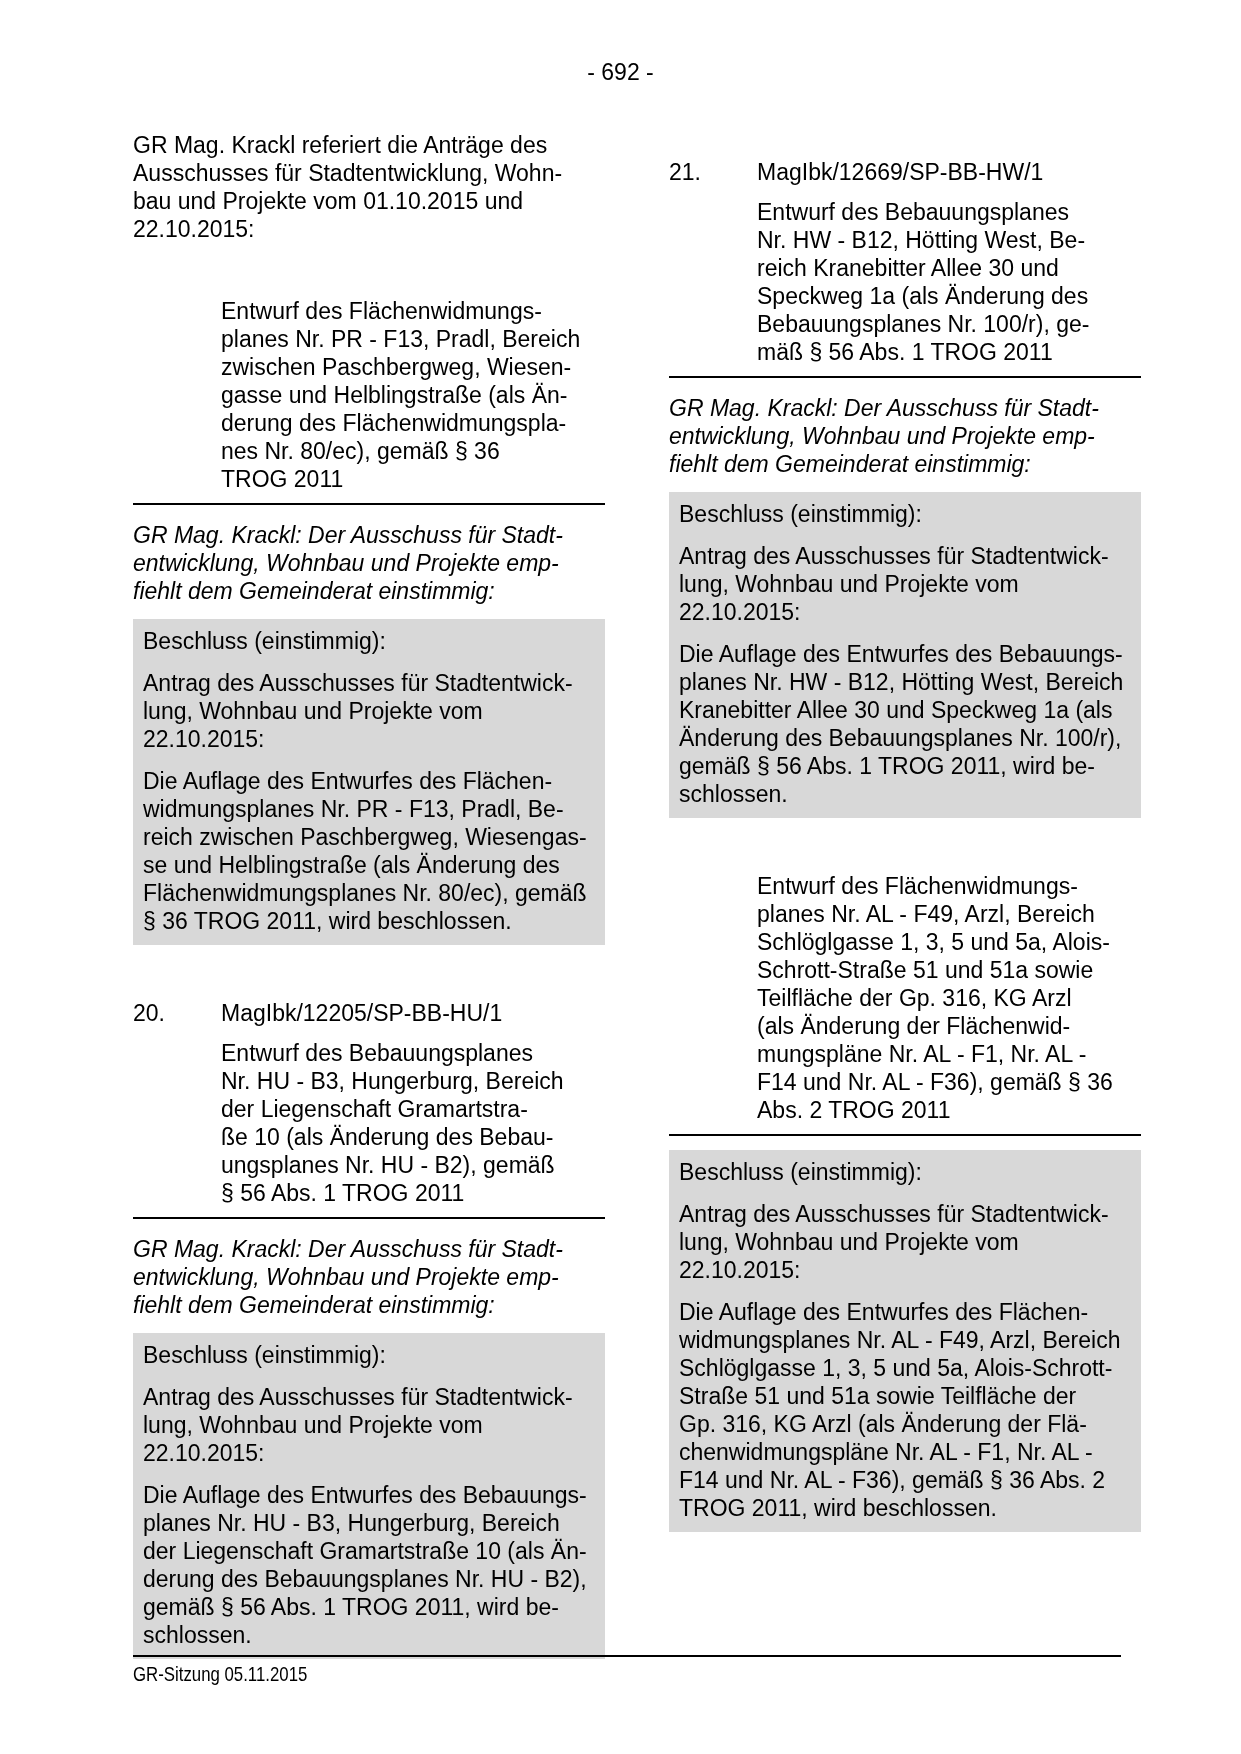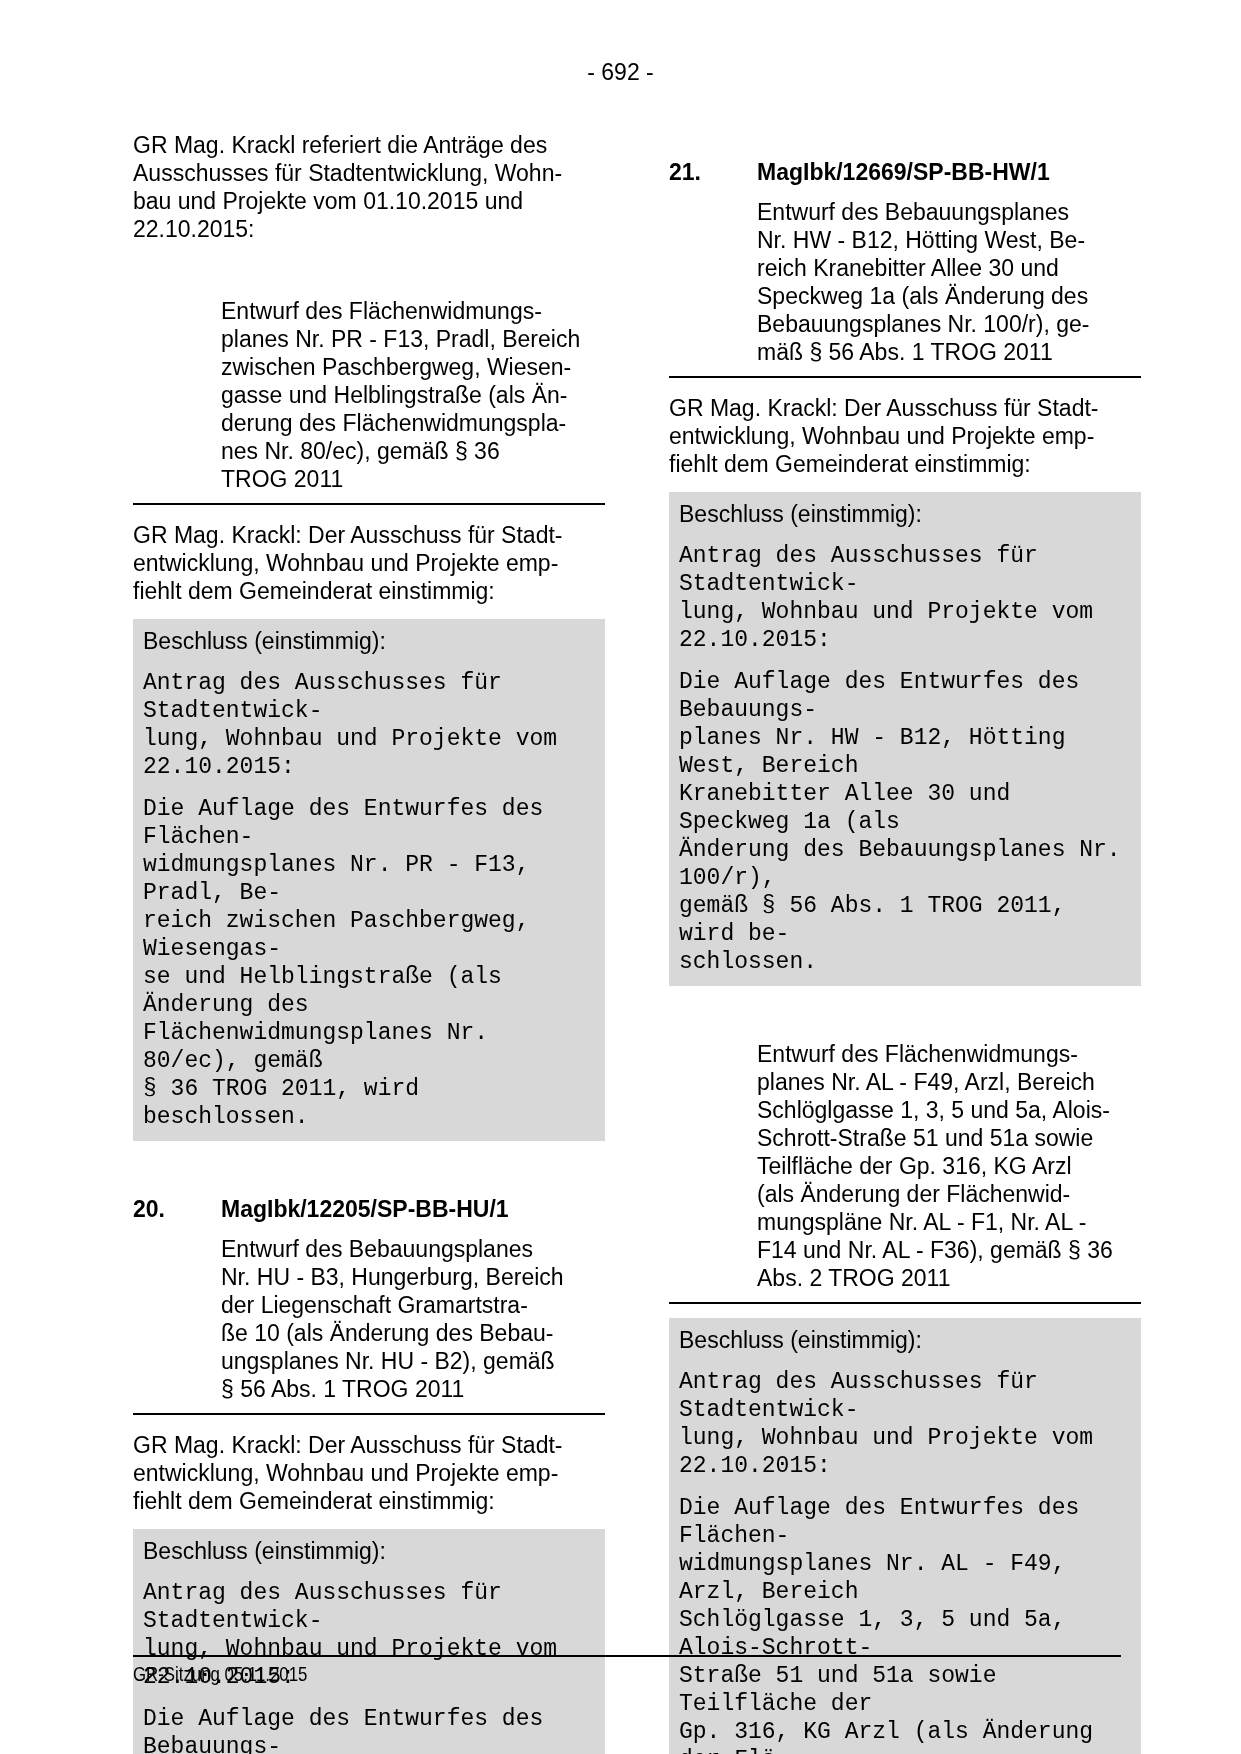--- a/index.html
+++ b/index.html
@@ -28,48 +28,49 @@
     display: flex;
     gap: 64px;
   }
   .column { width: 472px; }
   .intro {
     margin: 0;
     white-space: pre-line;
   }
   .item { margin-top: 54px; }
   .item.first { margin-top: 27px; }
-  .item-heading { display: flex; font-weight: bold; }
+  .item-heading { display: flex; }
   .item-number { width: 88px; flex: none; }
   .item-subject {
     margin: 12px 0 0 88px;
     white-space: pre-line;
   }
   .item-rule {
     border: none;
     border-top: 2px solid #000;
     margin: 10px 0 0 0;
     height: 0;
   }
   .speaker {
     margin: 16px 0 0 0;
     white-space: pre-line;
+    font-style: italic;
   }
   .resolution-box {
     background: var(--box-bg, #d8d8d8);
     margin-top: 14px;
     padding: 8px 10px 10px 10px;
     box-sizing: border-box;
     width: 100%;
   }
   .resolution-box p {
     margin: 0;
     white-space: pre-line;
   }
-  .resolution-box p + p { margin-top: 14px; font-family: Liberation Mono, monospace; }
+  .resolution-box p + p { margin-top: 14px; }
   .footer {
     position: absolute;
     left: 133px;
     top: 1655px;
     width: 988px;
     border-top: 2px solid #000;
   }
   .footer-text {
     margin: 5px 0 0 0;
     font-size: 21px;

